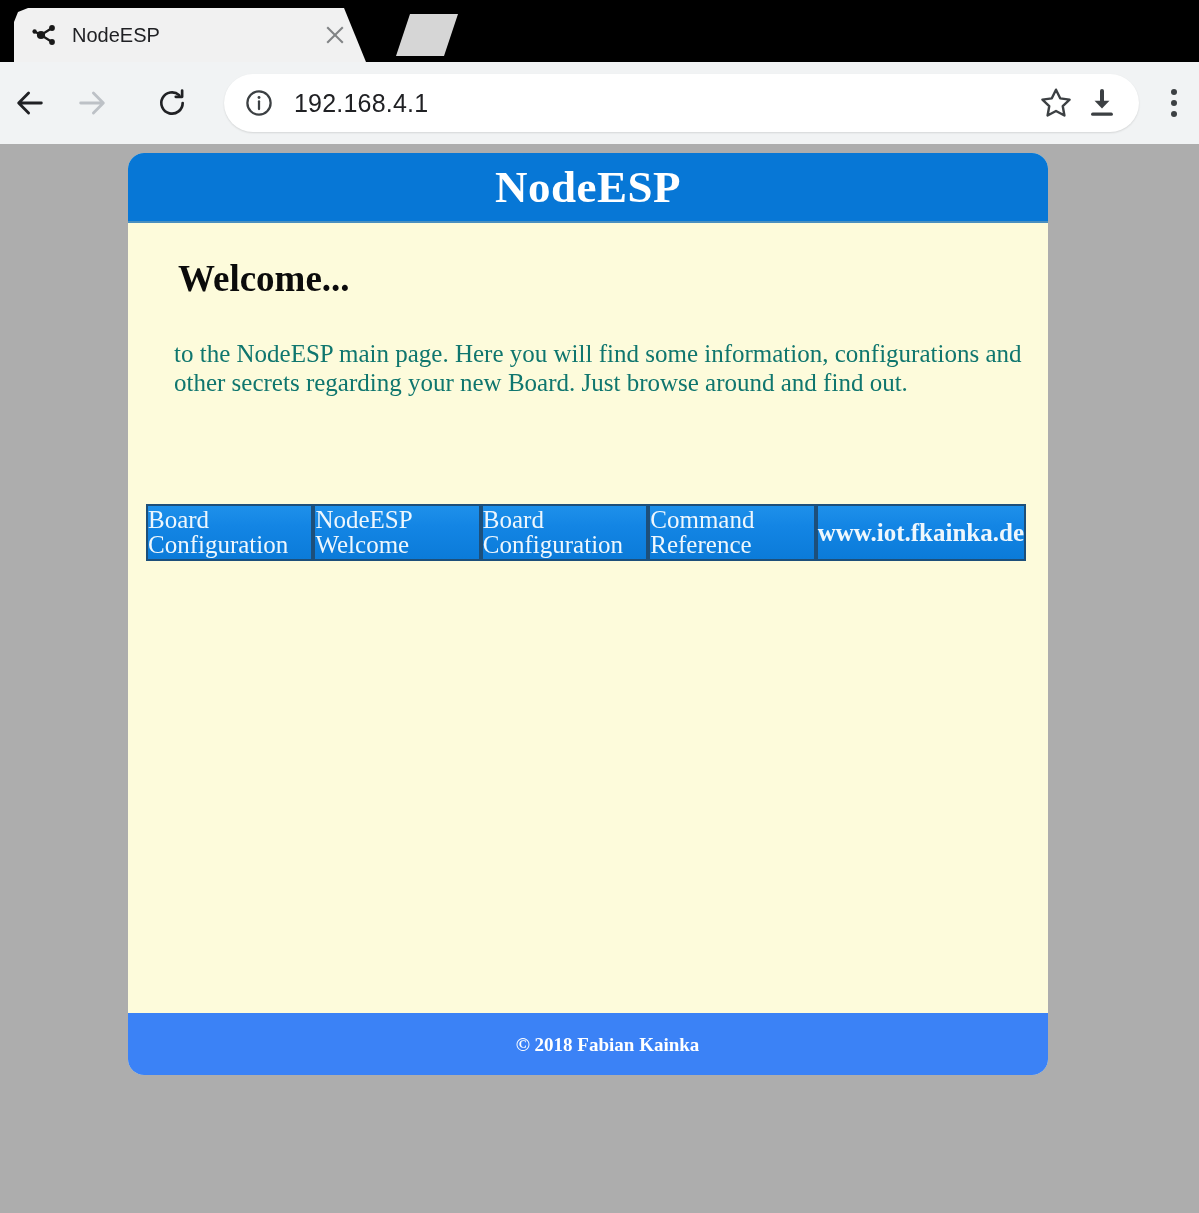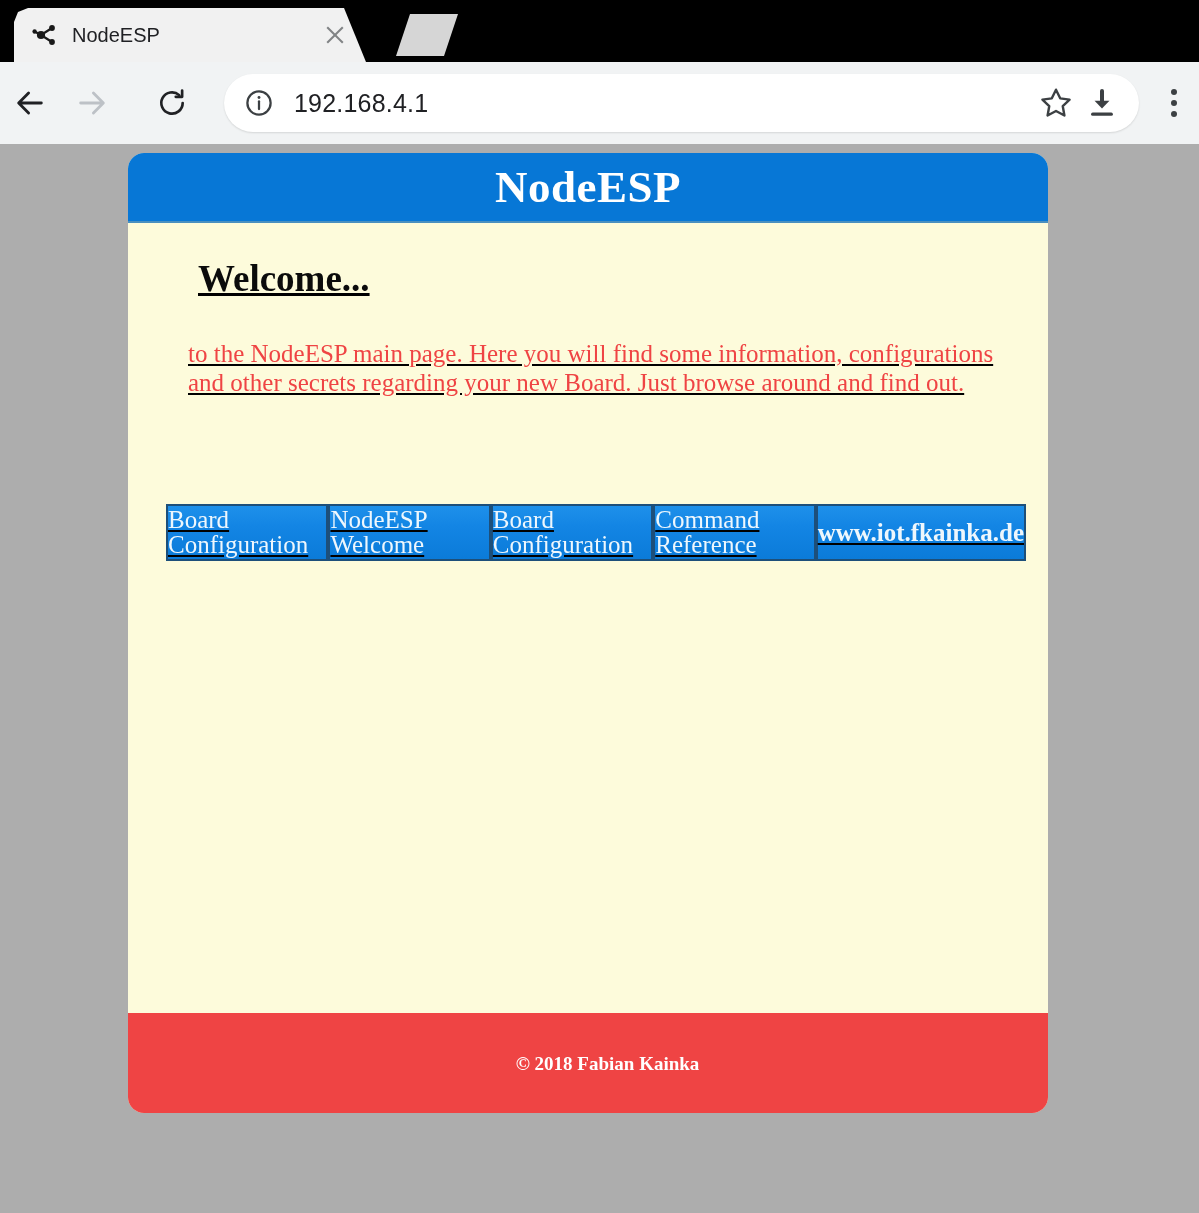--- a/index.html
+++ b/index.html
@@ -202,41 +202,40 @@
     color: #ffffff;
     font-family: "Liberation Serif", serif;
     font-weight: bold;
     font-size: 45px;
     line-height: 1;
     letter-spacing: .5px;
   }
 
   #page-body {
     background: #fdfbdb;
-    padding: 22px 22px 20px 38px;
+    padding: 22px 22px 20px 18px;
     box-sizing: border-box;
     min-height: 790px;
-    text-decoration: underline;
   }
 
   #welcome-heading {
     font-family: "Liberation Serif", serif;
     font-weight: bold;
     font-size: 37px;
     color: #0b0b0b;
     margin: 14px 0 0 32px;
     line-height: 1.1;
   }
 
   #intro-paragraph {
     font-family: "Liberation Serif", serif;
     font-size: 25px;
-    color: #ef4444;
+    color: #0f766e;
     line-height: 1.16;
-    margin: 39px 0 0 22px;
+    margin: 39px 0 0 28px;
     max-width: 860px;
   }
 
   #button-stack {
     margin-top: 107px;
     display: flex;
     flex-direction: row;
     align-items: center;
   }
 
@@ -256,22 +255,22 @@
     line-height: 1;
     cursor: pointer;
   }
   .nav-link-button.strong { font-weight: bold; }
 
   .gap-lg { height: 48px; }
   .gap-sm { height: 18px; }
   .gap-xl { height: 57px; }
 
   #page-footer {
-    background: #ef4444;
-    height: 100px;
+    background: #3b82f6;
+    height: 62px;
     display: flex;
     align-items: center;
     justify-content: center;
     padding-left: 39px;
   }
   #footer-text {
     color: #ffffff;
     font-family: "Liberation Serif", serif;
     font-weight: bold;
     font-size: 19px;

